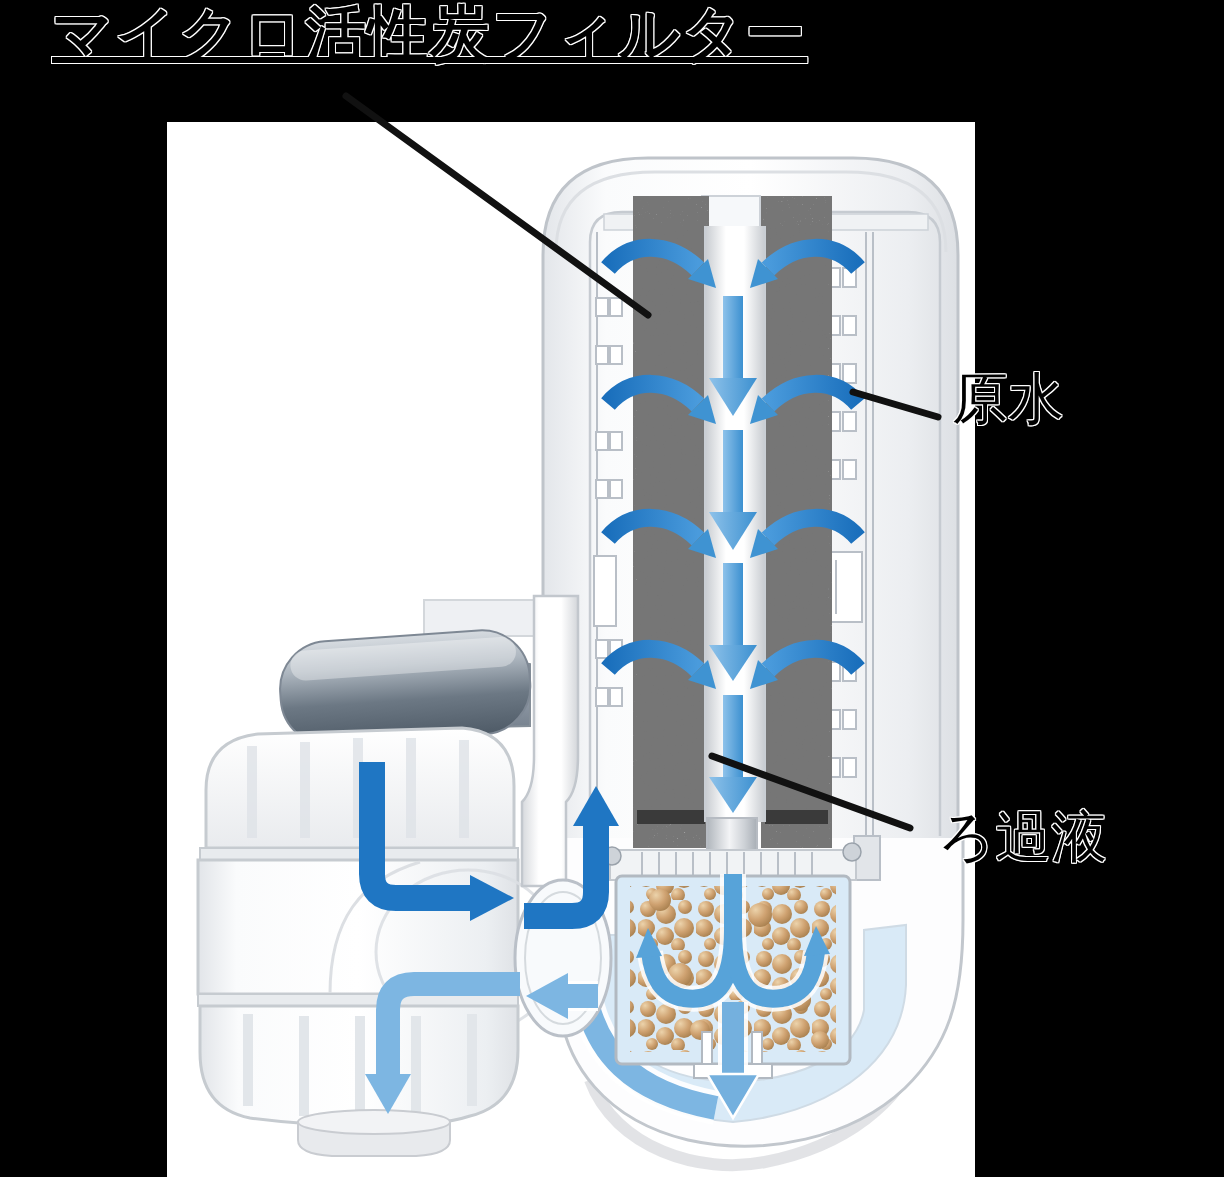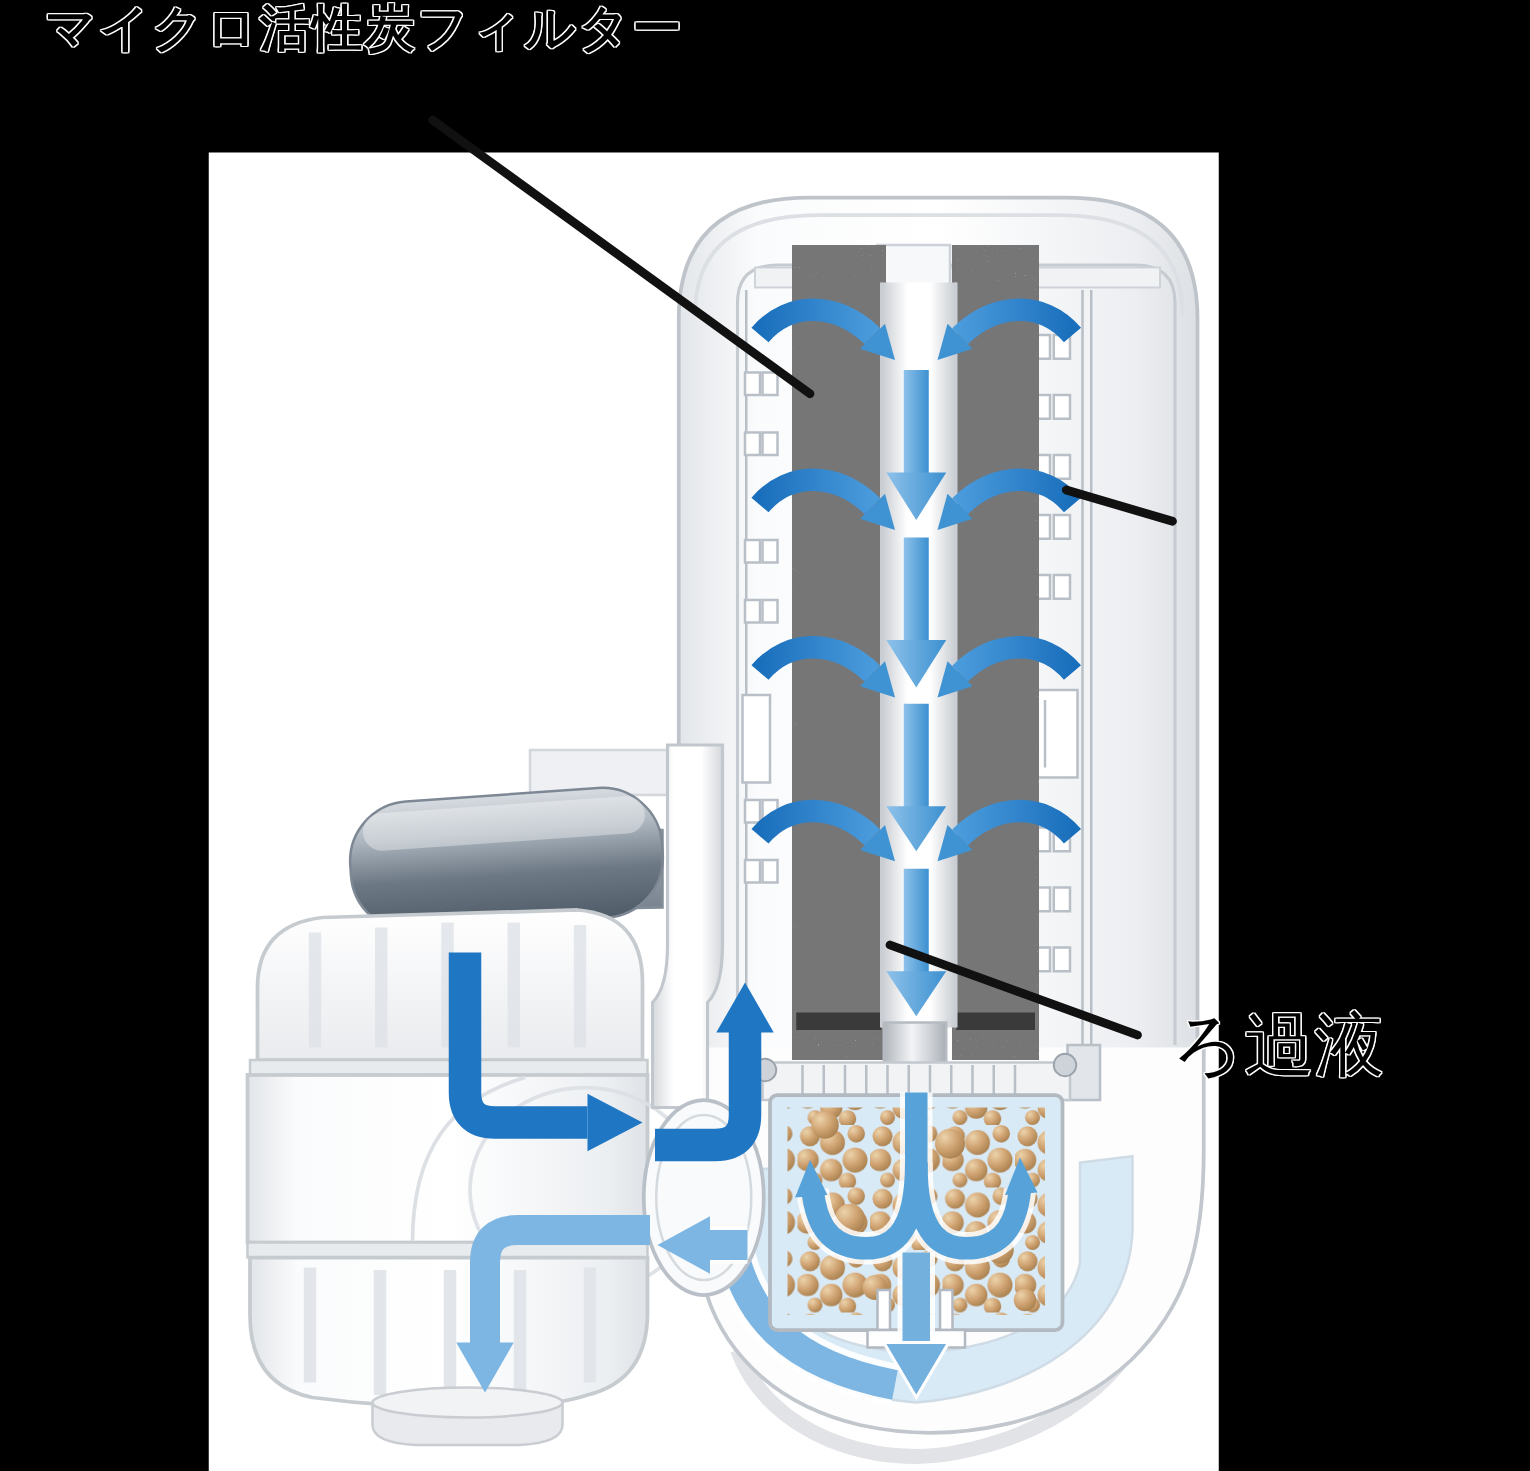--- a/index.html
+++ b/index.html
@@ -2,21 +2,21 @@
 <html><head>
 <meta charset="utf-8">
 <style>
   html,body{margin:0;padding:0;background:#000;}
   #stage{position:relative;width:1224px;height:1177px;background:#000;overflow:hidden;
          font-family:"DejaVu Sans",sans-serif;}
   #stage svg{position:absolute;left:0;top:0;}
   .lbl{position:absolute;color:#000;white-space:nowrap;line-height:1.05;
        text-shadow:-1px -1px 0 #fff,1px -1px 0 #fff,-1px 1px 0 #fff,1px 1px 0 #fff,
                    -1px 0 0 #fff,1px 0 0 #fff,0 -1px 0 #fff,0 1px 0 #fff;}
-  #lbl-filter{left:36px;top:2px;font-size:40px;font-weight:700;letter-spacing:2px;}
+  #lbl-filter{left:52px;top:2px;font-size:60px;font-weight:700;letter-spacing:2px;text-decoration:underline;}
   #lbl-raw{left:952px;top:370px;font-size:56px;font-weight:400;}
   #lbl-filtrate{left:938px;top:780px;font-size:56px;font-weight:400;margin-top:28px;}
 </style>
 </head>
 <body>
 
 <div id="stage">
 
 <svg width="1224" height="1177" viewBox="0 0 1224 1177">
   <defs>
@@ -324,15 +324,16 @@
   </g>
 
   <g stroke-linecap="round">
     <line x1="346" y1="96" x2="648" y2="315" stroke="#111111" stroke-width="7"></line>
     <line x1="853" y1="392" x2="938" y2="417" stroke="#111111" stroke-width="7"></line>
     <line x1="712" y1="756" x2="910" y2="828" stroke="#111111" stroke-width="7"></line>
   </g>
 </svg>
 
 <div id="lbl-filter" class="lbl">マイクロ活性炭フィルター</div>
+<div id="lbl-raw" class="lbl">原水</div>
 <div id="lbl-filtrate" class="lbl">ろ過液</div>
 
 </div>
 
 </body></html>

